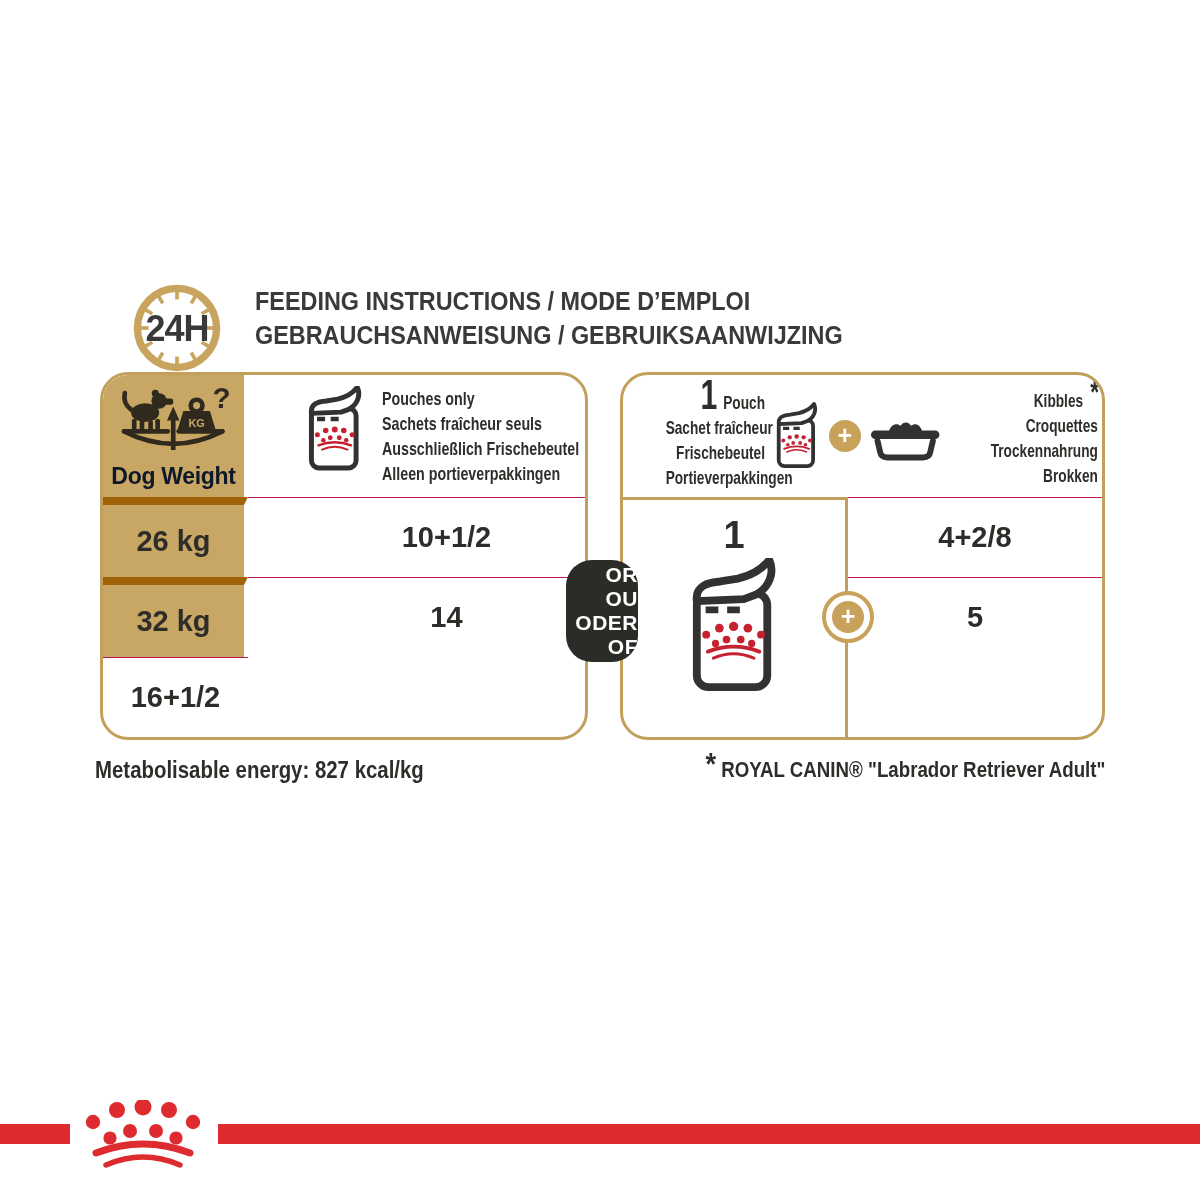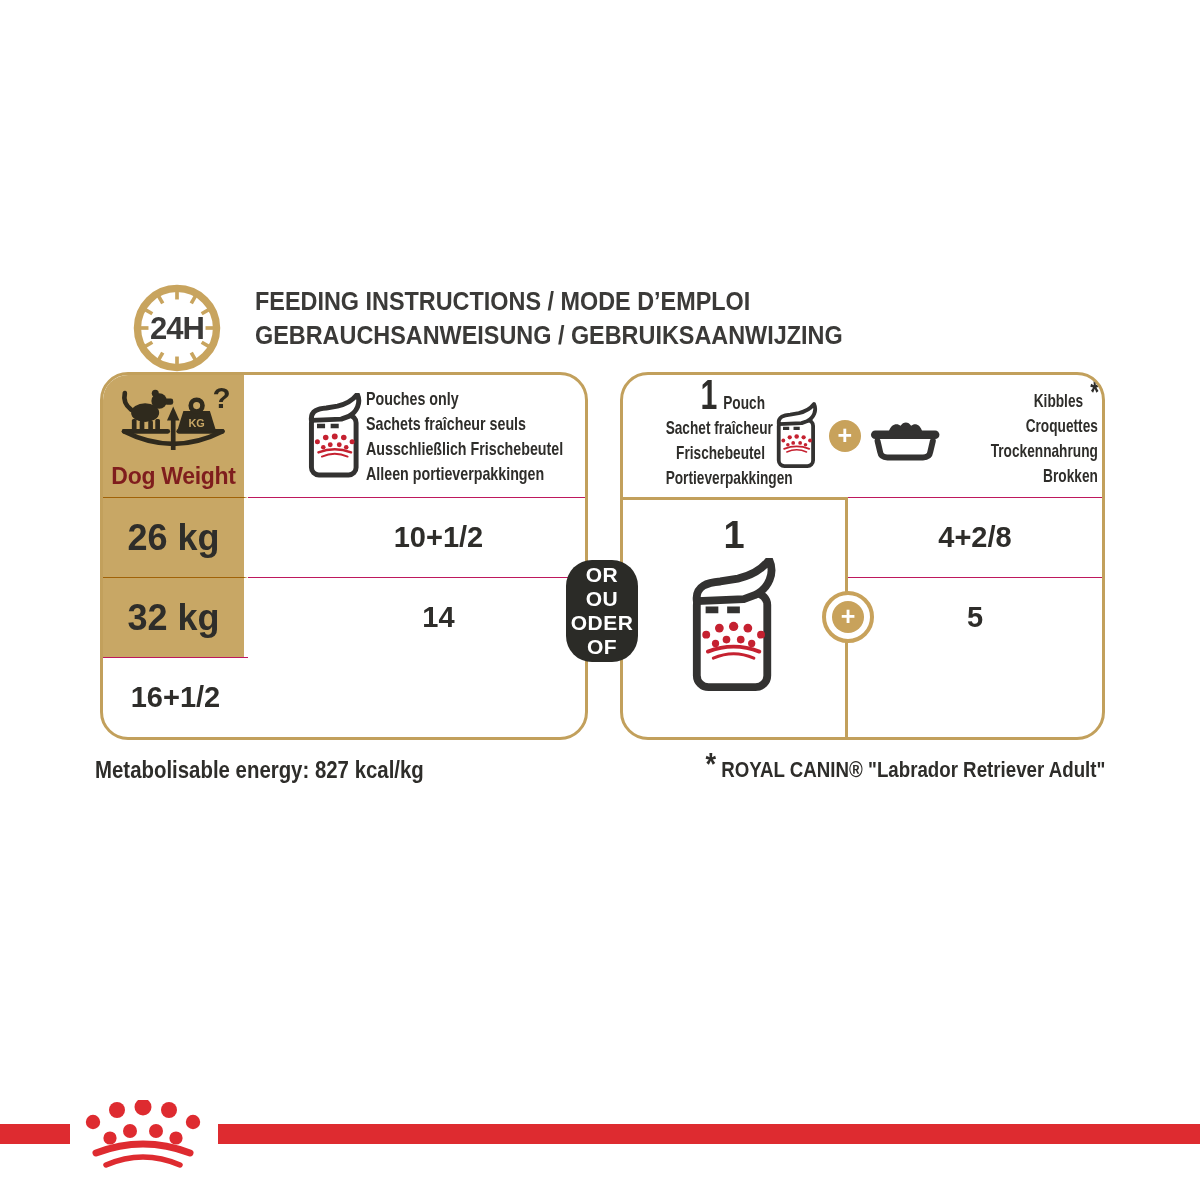--- a/index.html
+++ b/index.html
@@ -6,44 +6,44 @@
   .canvas{
     position:relative;width:1200px;height:1200px;background:#ffffff;
     font-family:"Liberation Sans",sans-serif;overflow:hidden;
     -webkit-font-smoothing:antialiased;
   }
   
   .clock{position:absolute;left:131px;top:282px;width:92px;height:92px;}
   .clock svg{position:absolute;inset:0;}
   .clock .clock-label{
     position:absolute;inset:0;display:flex;align-items:center;justify-content:center;
-    font-size:31px;font-weight:800;color:#3a3938;letter-spacing:-1px;padding-top:2px;
+    font-size:36px;font-weight:800;color:#3a3938;letter-spacing:-1px;padding-top:2px;
   }
   .title{
     position:absolute;left:255px;top:284px;color:#3b3a38;font-weight:800;
     font-size:26px;line-height:34px;letter-spacing:0px;white-space:nowrap;
     transform:scaleX(0.9);transform-origin:left top;
   }
   
   .ftable{
     position:absolute;top:372px;height:368px;background:#fff;
     border:3px solid #c2a05c;border-radius:28px;box-sizing:border-box;overflow:hidden;
   }
   .left-table{left:100px;width:488px;display:grid;grid-template-columns:145px 1fr;grid-template-rows:122px 80px 80px 80px;}
   .right-table{left:620px;width:485px;display:grid;grid-template-columns:225px 1fr;grid-template-rows:122px 80px 80px 80px;}
   .gcell{background:#c8a765;border-right:4px solid #ffffff;}
   .lt-h-left{display:flex;flex-direction:column;align-items:center;justify-content:flex-end;padding-bottom:7px;gap:2px;}
-  .lt-h-left .dw-label{font-size:23px;font-weight:800;color:#7f1d1d;letter-spacing:-0.3px;}
-  .lt-h-right{display:flex;align-items:center;padding-left:56px;}
+  .lt-h-left .dw-label{font-size:23px;font-weight:800;color:#0f172a;letter-spacing:-0.3px;}
+  .lt-h-right{display:flex;padding-left:56px;gap:16px;margin-top:11px;}
   .pouch-lines{
     font-size:19px;line-height:25px;font-weight:800;color:#2e2d2a;white-space:nowrap;
     transform:scaleX(0.75);transform-origin:left center;
   }
   .w-label{display:flex;align-items:center;justify-content:center;
-    font-size:36px;font-weight:800;color:#2e2d2a;border-top:1px solid #a16207;}
+    font-size:29px;font-weight:800;color:#2e2d2a;border-top:8px solid #a16207;}
   .v-cell{display:flex;align-items:center;justify-content:center;
     font-size:29px;font-weight:800;color:#2e2d2a;border-top:1px solid #be185d;}
   
   .rt-header{grid-column:1/3;display:flex;align-items:center;justify-content:center;gap:8px;padding:0 4px;}
   .rt-block{font-size:19px;line-height:25px;font-weight:800;color:#2e2d2a;text-align:right;
     white-space:nowrap;transform:scaleX(0.72);transform-origin:right center;}
   .rt-block .r1{display:flex;justify-content:flex-end;align-items:baseline;gap:8px;}
   .rt-block .big{font-size:42px;font-weight:800;}
   .rt-block .star{font-size:32px;position:relative;top:-4px;left:2px;}
   .blk1{width:138px;}
@@ -53,21 +53,21 @@
   .rt-body-left{grid-row:2/5;grid-column:1;border-top:3px solid #c2a05c;border-right:3px solid #c2a05c;
     display:flex;flex-direction:column;align-items:center;padding-top:16px;}
   .rt-body-left .big-one{font-size:38px;font-weight:800;color:#2e2d2a;line-height:1;}
   .plus-ring{position:absolute;left:199px;top:216px;width:52px;height:52px;box-sizing:border-box;
     border:4px solid #c8a25b;background:#fff;border-radius:50%;display:flex;align-items:center;justify-content:center;}
   .plus-ring .inner{width:32px;height:32px;border-radius:50%;background:#c8a25b;
     display:flex;align-items:center;justify-content:center;color:#fff;font-size:25px;font-weight:800;line-height:1;padding-bottom:1px;box-sizing:border-box;}
   
   .or-badge{
     position:absolute;left:566px;top:560px;width:72px;height:102px;background:#2b2b27;border-radius:26px;
-    display:flex;flex-direction:column;align-items:center;justify-content:center;
+    display:flex;flex-direction:column;align-items:flex-end;justify-content:center;
     color:#fff;font-size:21px;line-height:24px;font-weight:800;letter-spacing:0.5px;z-index:5;
   }
   
   .energy{position:absolute;left:95px;top:756px;font-size:24px;font-weight:800;color:#2e2d2a;
     white-space:nowrap;transform:scaleX(0.85);transform-origin:left top;}
   .brand{position:absolute;right:95px;top:750px;display:flex;align-items:flex-start;gap:6px;
     font-size:22px;font-weight:800;color:#2e2d2a;white-space:nowrap;
     transform:scaleX(0.85);transform-origin:right top;}
   .brand .fstar{font-size:32px;line-height:1;position:relative;top:-2px;}
   .brand .ftext{margin-top:7px;}

